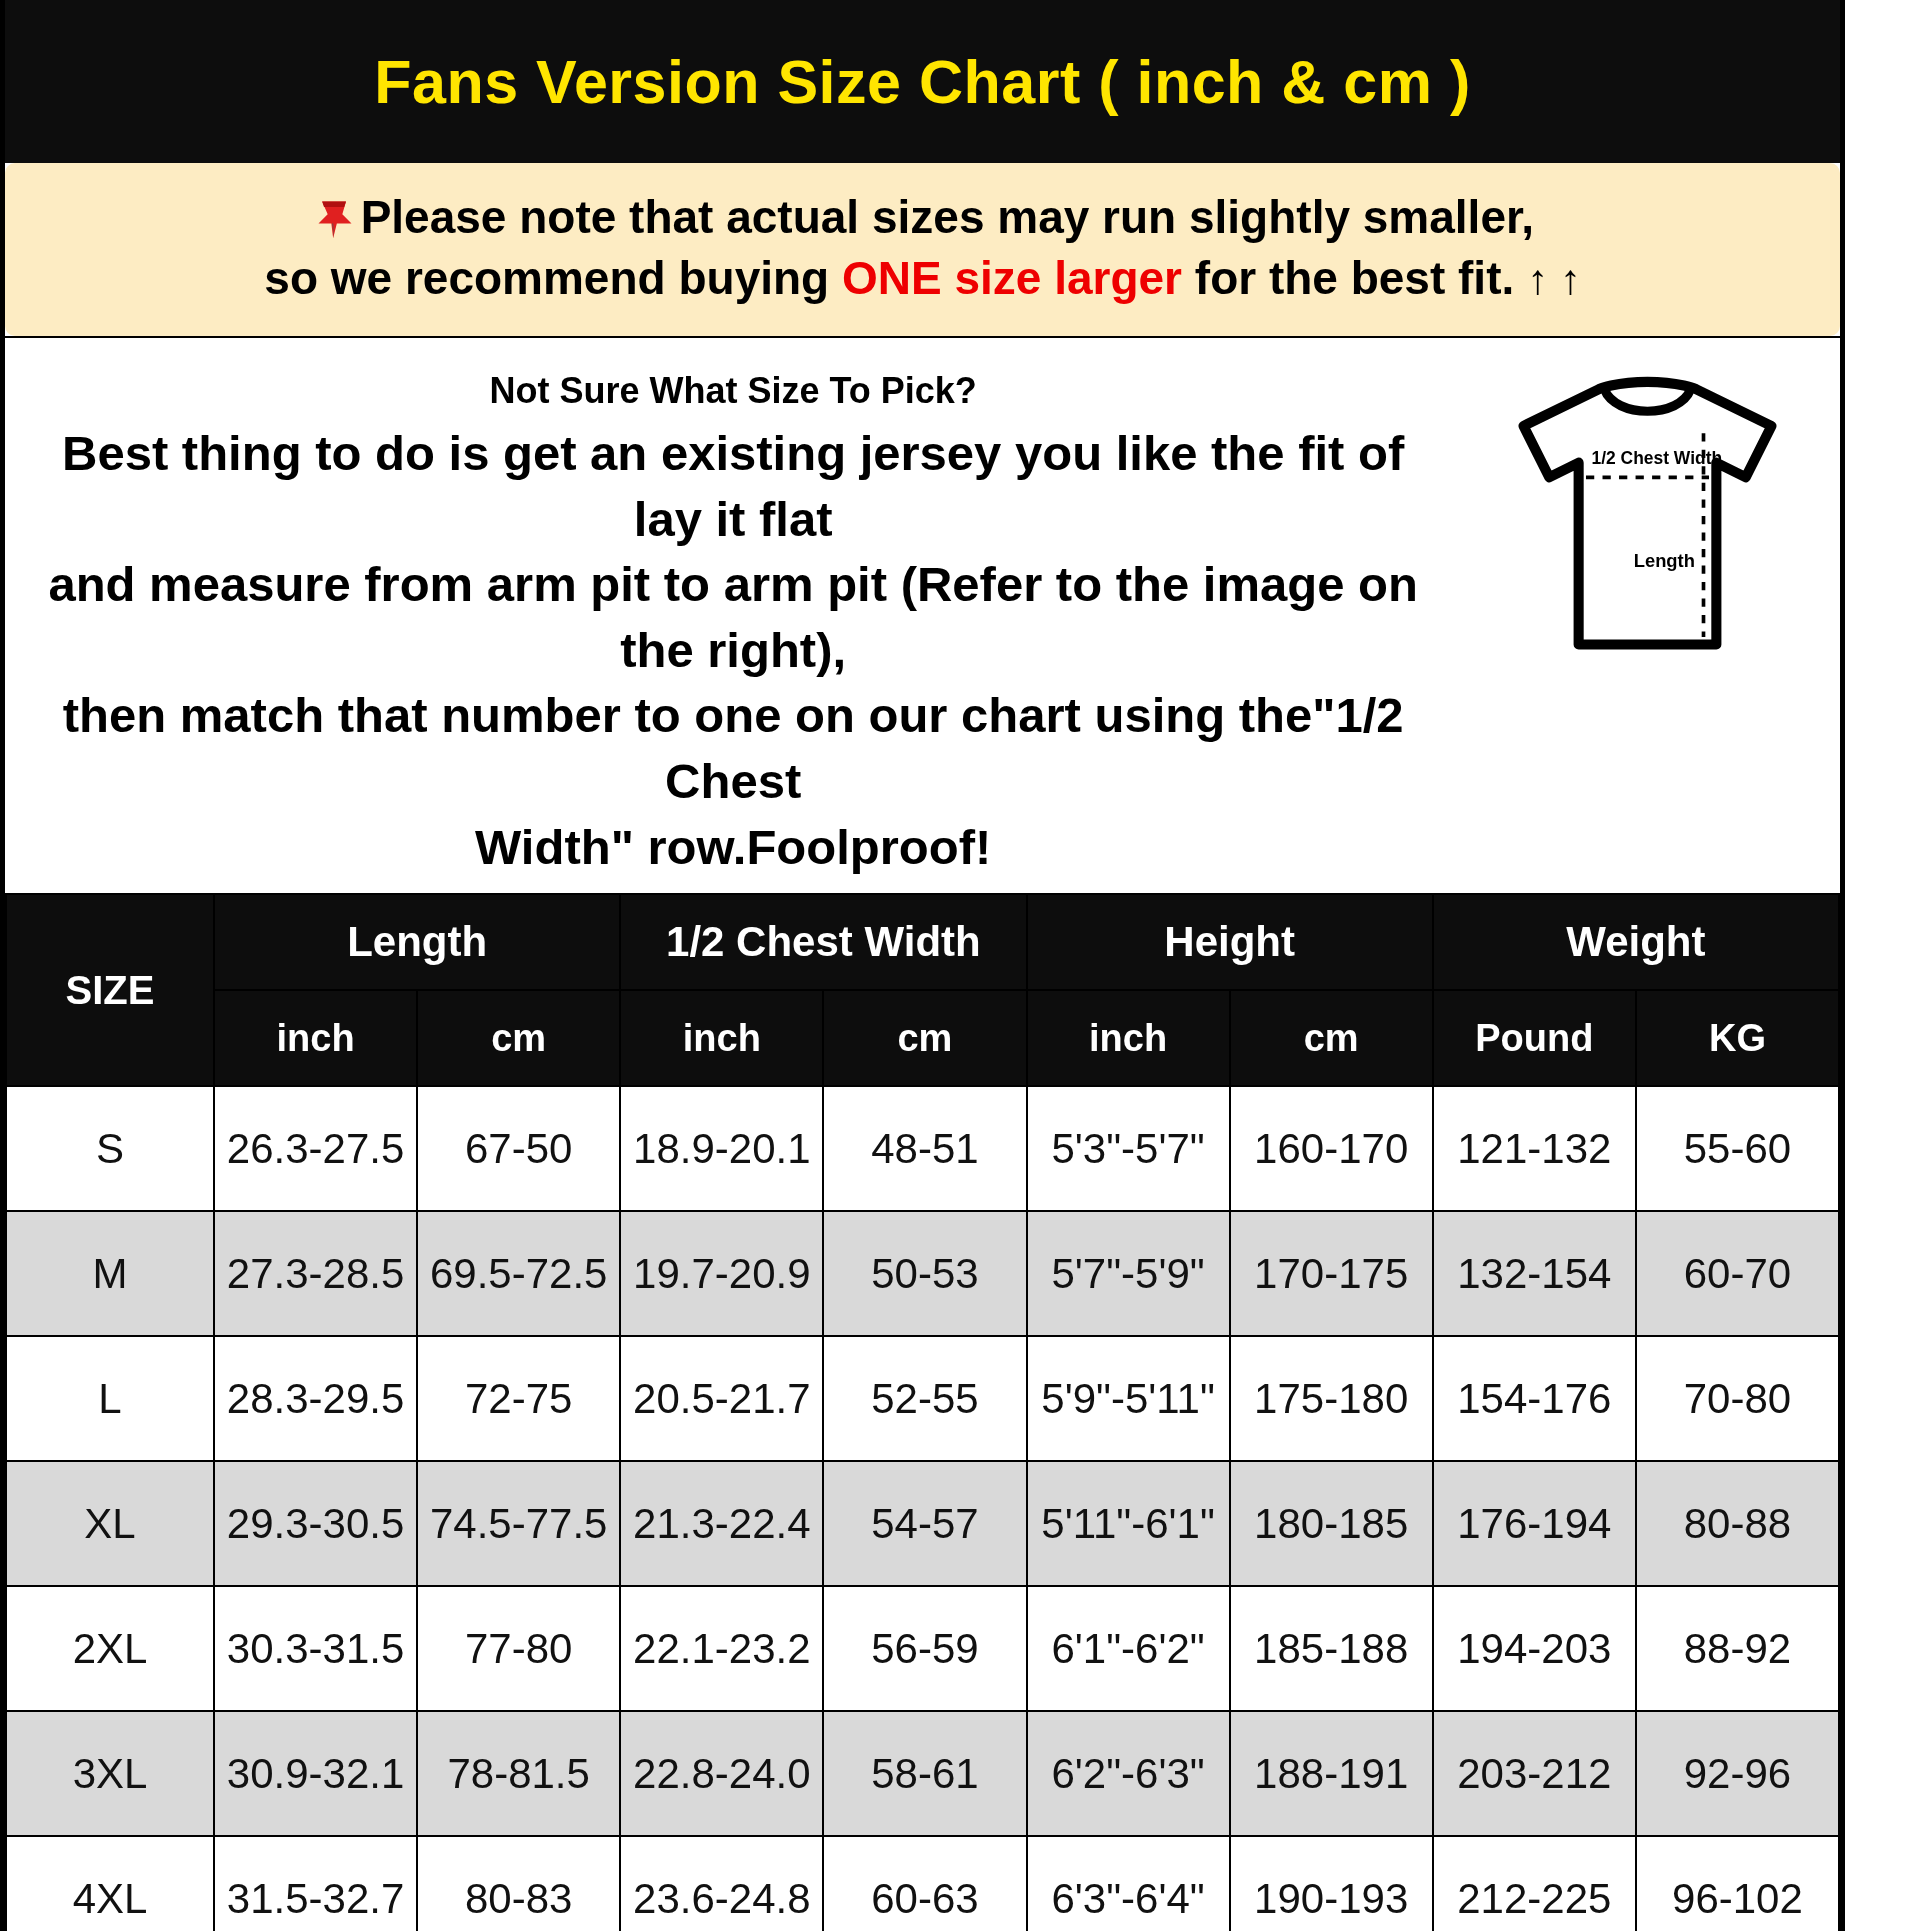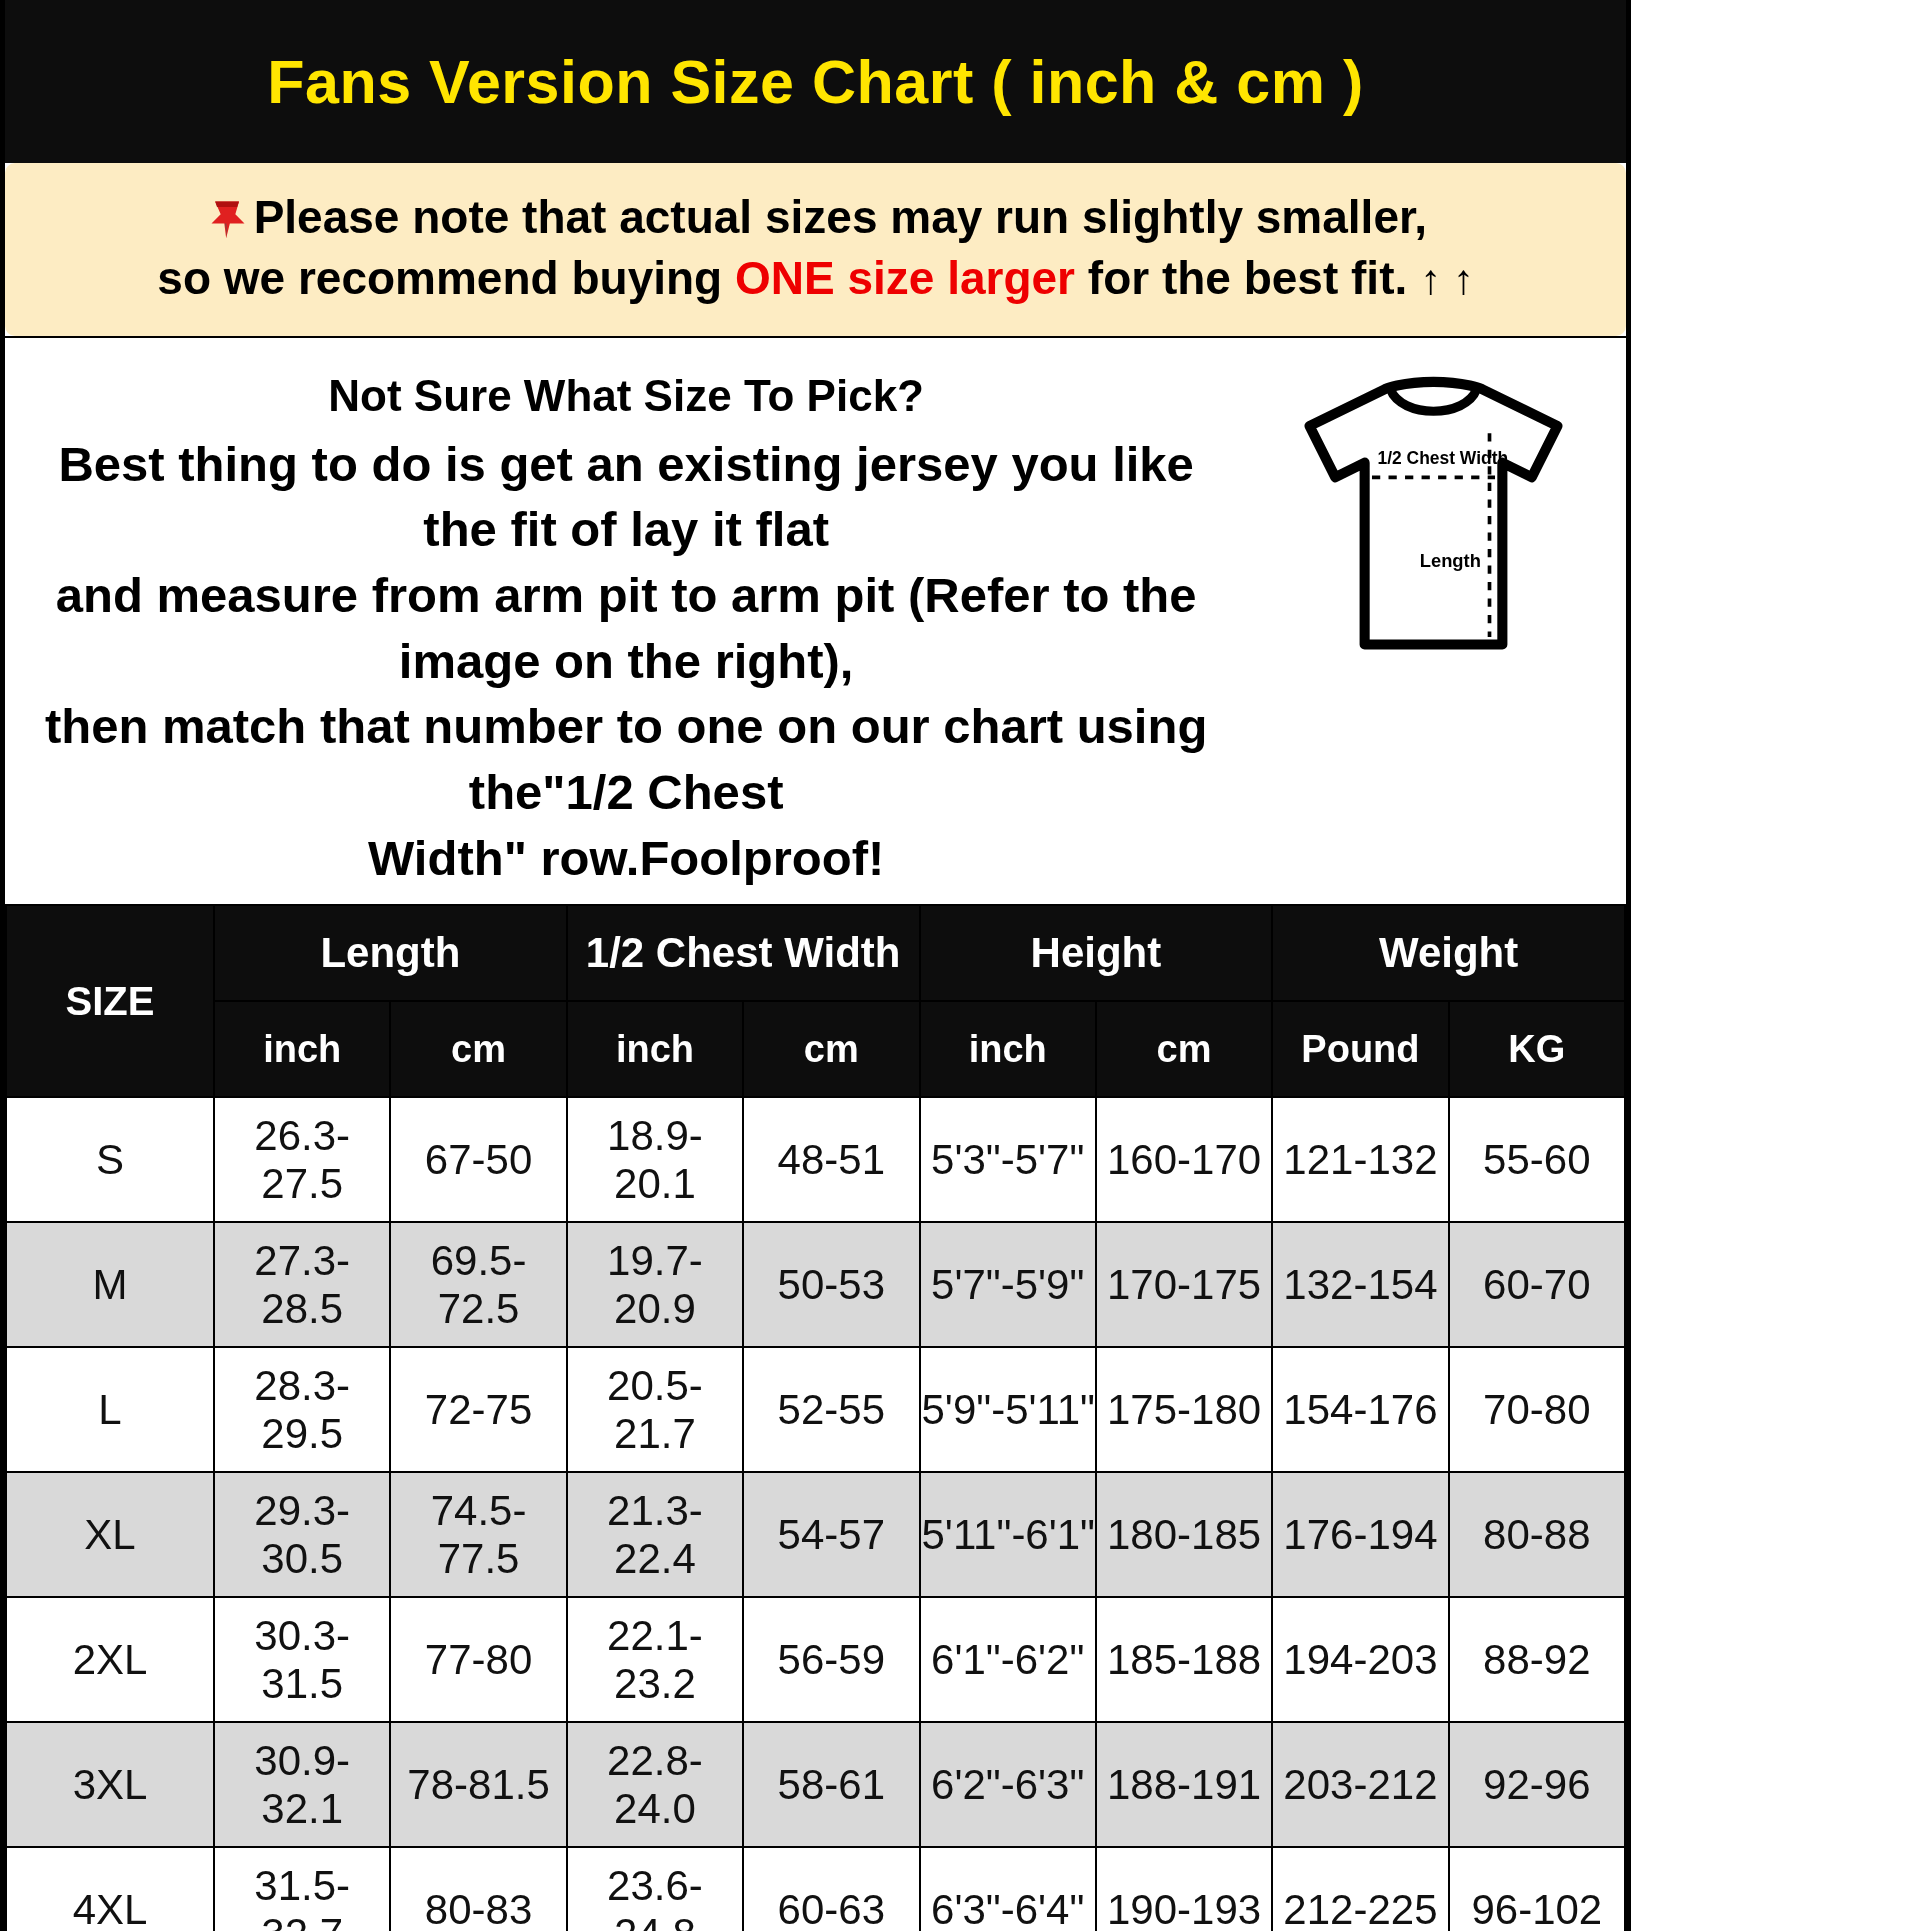--- a/index.html
+++ b/index.html
@@ -8,21 +8,21 @@
     background: #ffffff;
   }
   body {
     width: 1927px;
     height: 1931px;
     font-family: "Liberation Sans", sans-serif;
     color: #000000;
     overflow: hidden;
   }
   .page {
-    width: 1631px;
+    width: 1845px;
     height: 1931px;
     position: relative;
     box-sizing: border-box;
     border-left: 5.5px solid #000;
     border-right: 5.5px solid #000;
     background: #fff;
   }
 
   
   .header-bar {
@@ -79,21 +79,21 @@
     background: #fff;
     border-top: 2.8px solid #000;
   }
   .advice-text {
     flex: 1 1 auto;
     text-align: center;
     padding: 9.2px 9.2px 0 16.5px;
     line-height: 1.34;
   }
   .advice-head {
-    font-size: 44px;
+    font-size: 36px;
     font-weight: bold;
     margin-bottom: 5.5px;
   }
   .advice-body {
     font-size: 49px;
     font-weight: bold;
   }
   .tee-figure {
     width: 386px;
     flex: 0 0 386px;

